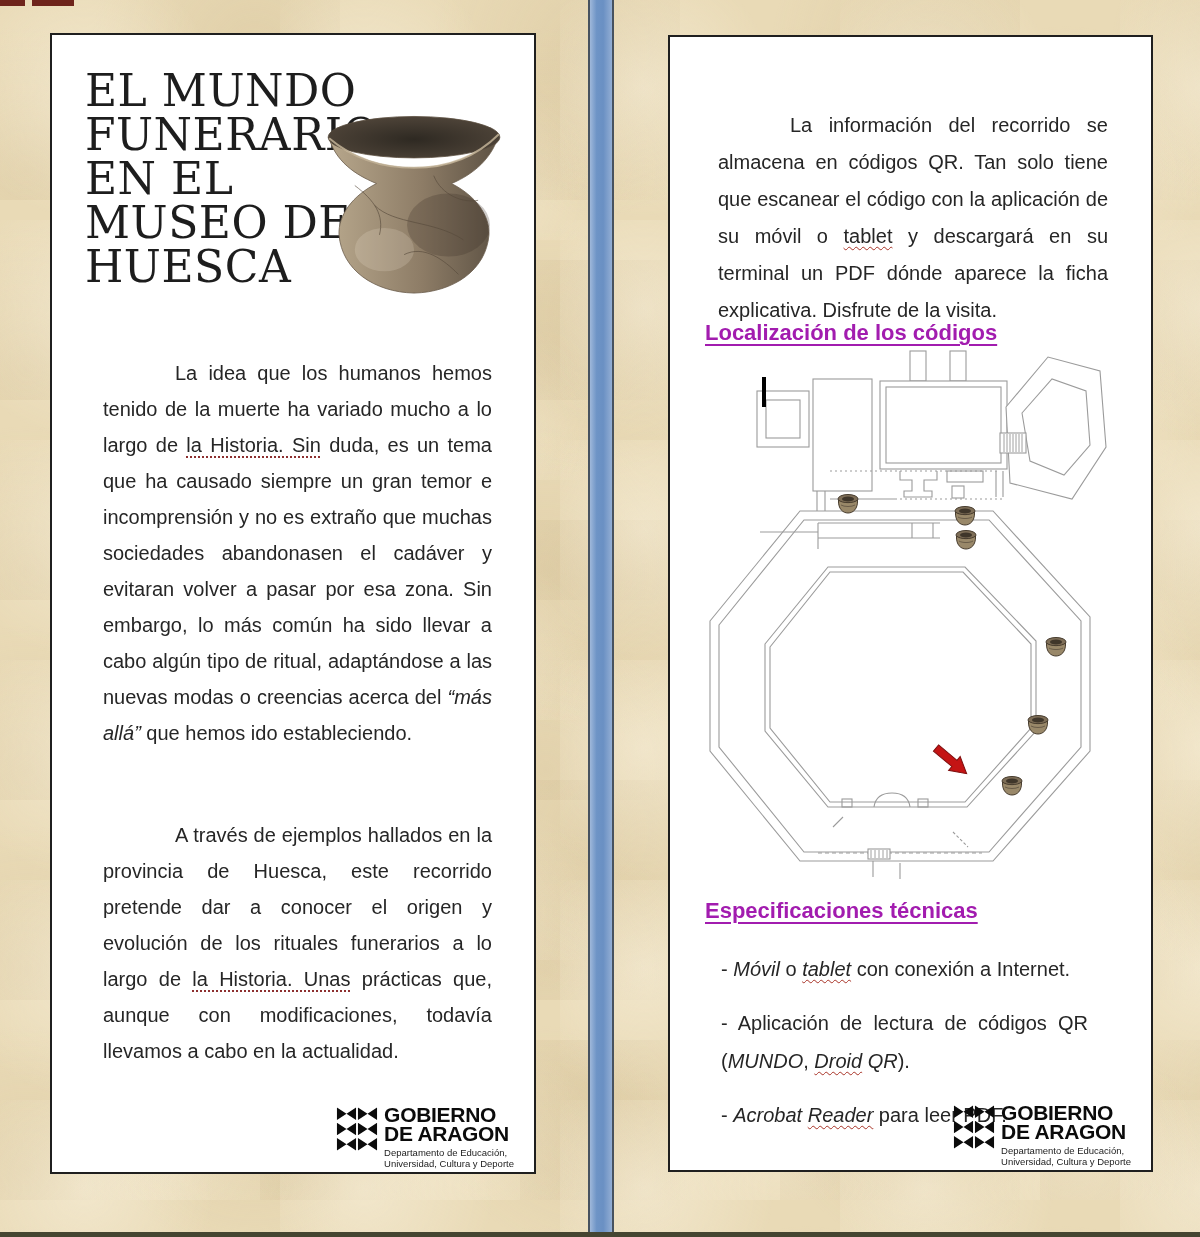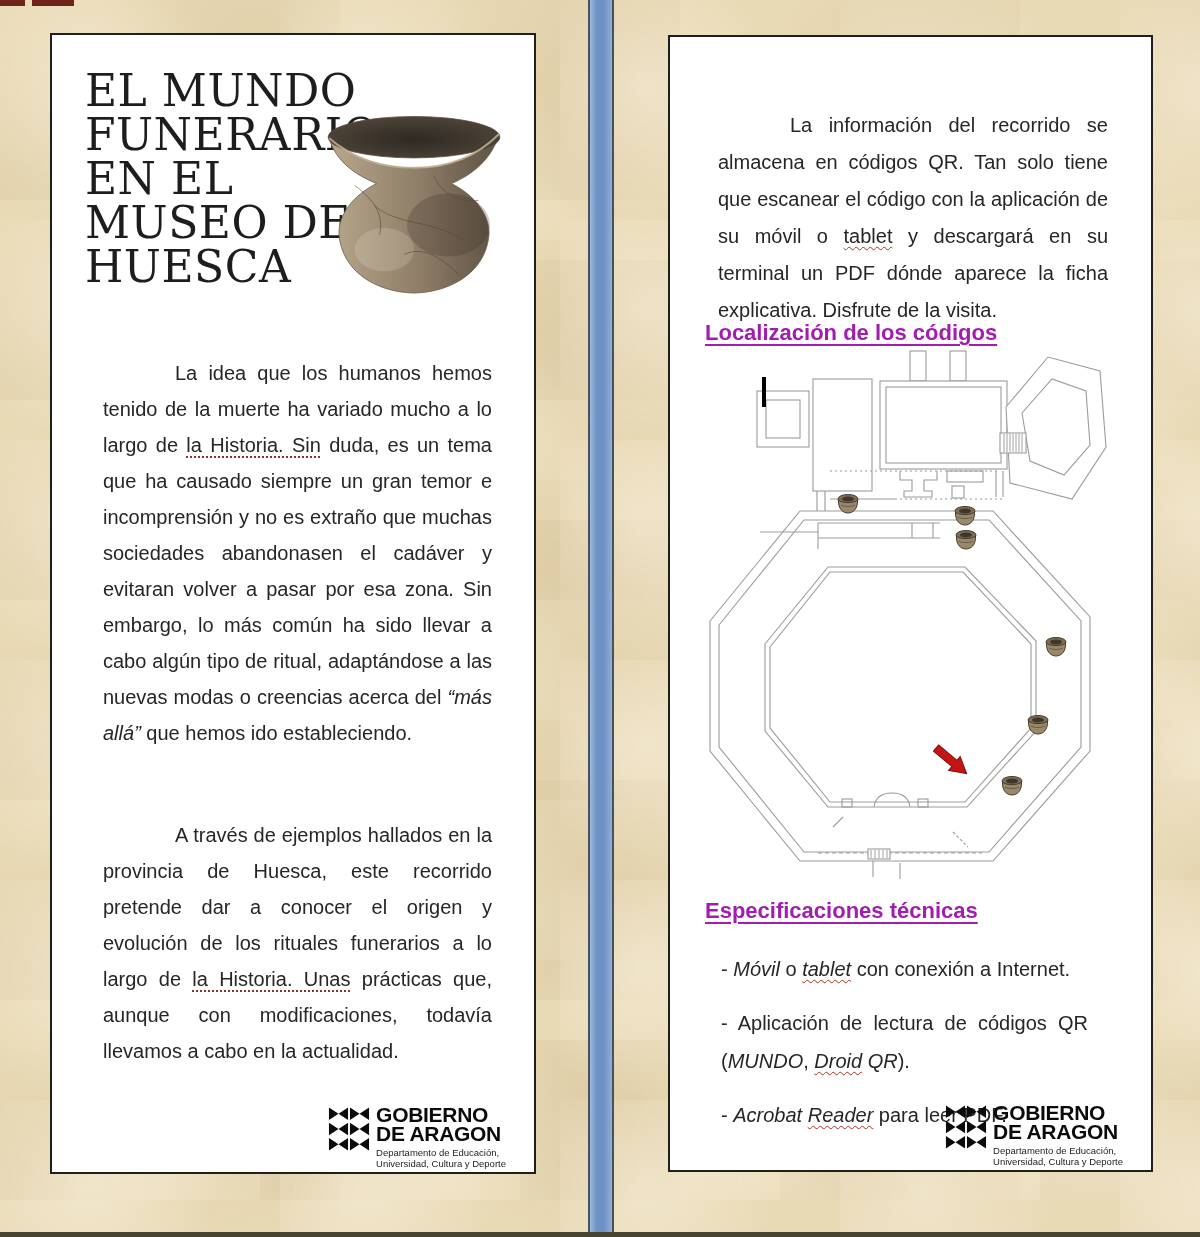--- a/index.html
+++ b/index.html
@@ -38,21 +38,21 @@
   .rp-h{position:absolute;left:35px;font-size:22px;font-weight:bold;color:#a21caf;
     text-decoration:underline;text-decoration-thickness:2px;text-underline-offset:4px;}
   #rp-h1{top:283px;}
   #rp-h2{top:861px;}
 
   .floor-plan{position:absolute;left:30px;top:312px;width:420px;height:532px;}
 
   .rp-specs{position:absolute;left:35px;top:897px;width:399px;line-height:38px;}
   .rp-specs p{margin:16px;}
 
-  .logo{position:absolute;right:28px;bottom:3px;display:flex;gap:6px;align-items:flex-start;}
+  .logo{position:absolute;right:20px;bottom:3px;display:flex;gap:6px;align-items:flex-start;}
   .logo-mark{width:42px;height:45px;margin-top:2px;flex:none;}
   .logo-name{font-weight:bold;font-size:21px;line-height:19px;color:#0b0b0b;letter-spacing:-.3px;white-space:nowrap;}
   .logo-caption{font-size:9.5px;line-height:11px;color:#1c1c1c;margin-top:4px;white-space:nowrap;}
 
   #divider-strip{position:absolute;left:588px;top:0;width:22px;height:1237px;
     background:linear-gradient(90deg,#9fb8da 0%,#6e94c6 30%,#6a90c3 60%,#93aed4 100%);
     border-left:2px solid #47525f;border-right:2px solid #47525f;}
   #bottom-edge{position:absolute;left:0;bottom:0;width:1200px;height:5px;z-index:5;}
   .scan-mark{position:absolute;top:0;height:6px;z-index:4;}
   #scan-mark-1{left:0;width:25px;}

